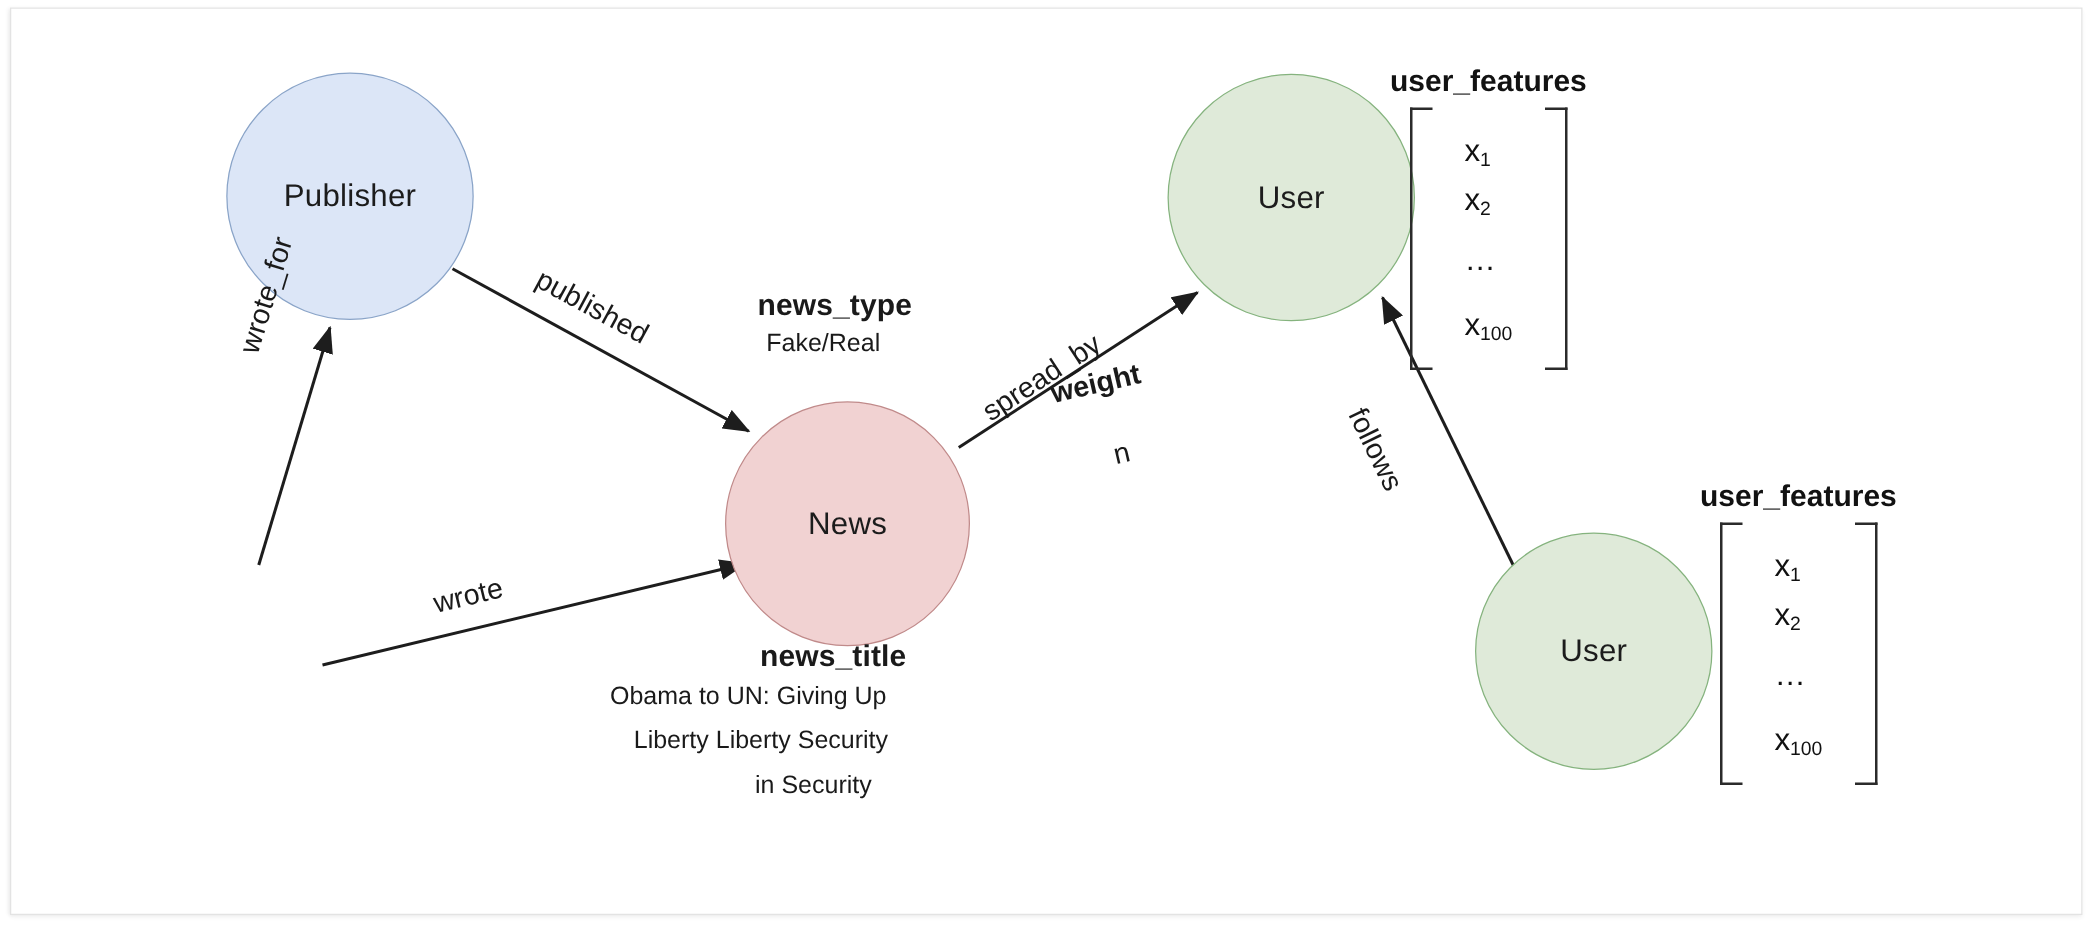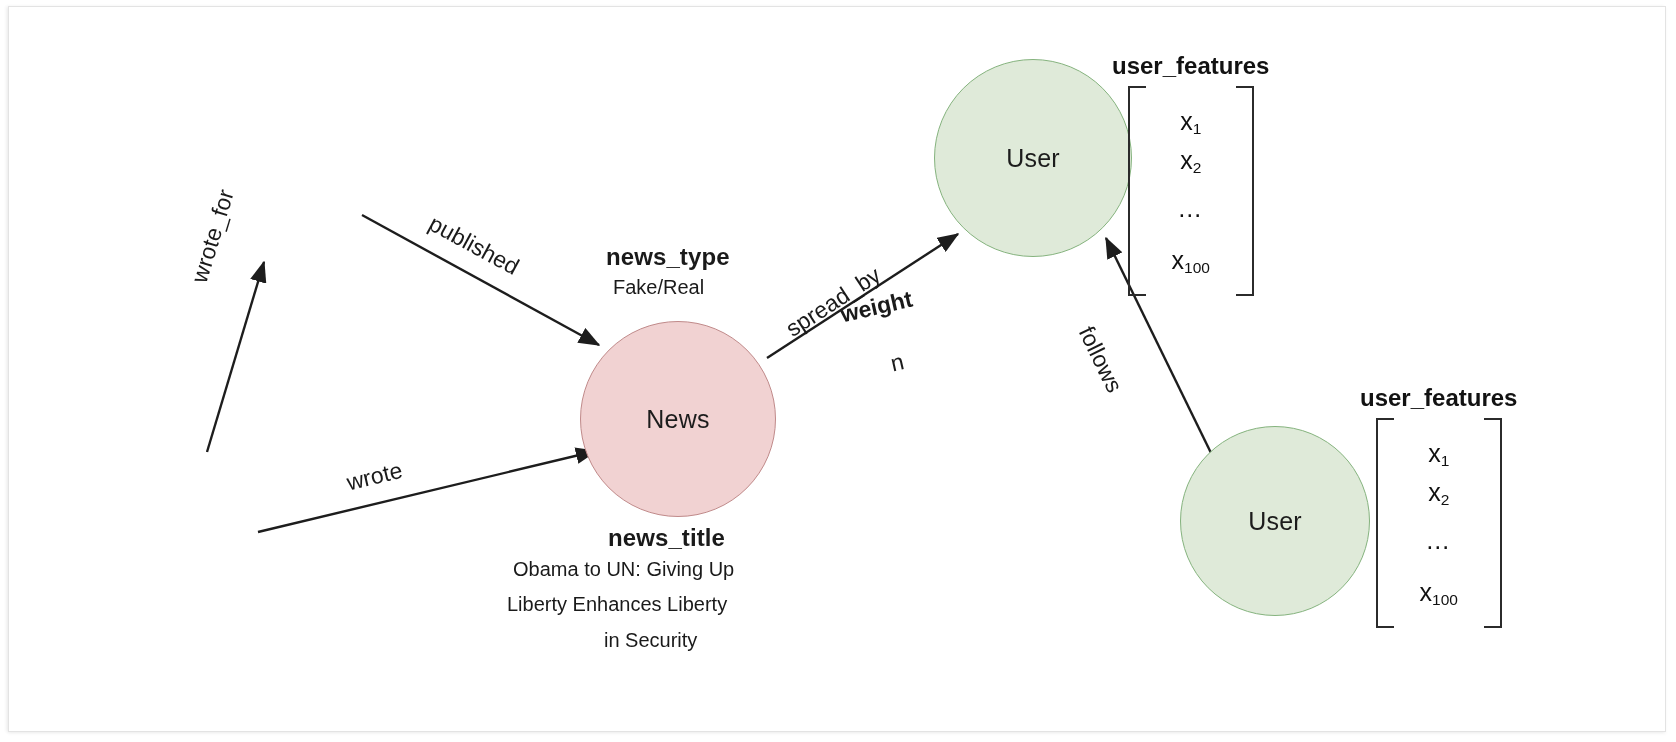--- a/index.html
+++ b/index.html
@@ -46,21 +46,20 @@
   .node-label {
     font-size: 25px;
     color: #1c1c1c;
     letter-spacing: 0.2px;
     white-space: nowrap;
   }
   .txt {
     position: absolute;
     color: #1a1a1a;
     white-space: nowrap;
-    margin-top: 12px;
   }
   .attr-key {
     font-size: 24px;
     font-weight: bold;
     letter-spacing: 0.1px;
   }
   .attr-val {
     font-size: 20px;
     font-weight: normal;
   }
@@ -94,21 +93,21 @@
     width: 16px;
     align-self: stretch;
     border-top: 2.5px solid #2b2b2b;
     border-bottom: 2.5px solid #2b2b2b;
   }
   .bracket.left { border-left: 2.5px solid #2b2b2b; }
   .bracket.right { border-right: 2.5px solid #2b2b2b; }
   .matrix-rows {
     display: flex;
     flex-direction: column;
-    align-items: center;
+    align-items: flex-start;
     justify-content: center;
     padding: 16px 26px;
   }
   .matrix-rows .row {
     font-size: 25px;
     color: #111;
     line-height: 1.0;
     padding: 7px 0;
     white-space: nowrap;
   }
@@ -138,20 +137,24 @@
 
     <line x1="362" y1="215" x2="599" y2="345" stroke="#1d1d1d" stroke-width="2.4" marker-end="url(#arrowhead)"></line>
 
     <line x1="258" y1="532" x2="596" y2="451" stroke="#1d1d1d" stroke-width="2.4" marker-end="url(#arrowhead)"></line>
 
     <line x1="767" y1="358" x2="958" y2="234" stroke="#1d1d1d" stroke-width="2.4" marker-end="url(#arrowhead)"></line>
 
     <line x1="1212" y1="455" x2="1106" y2="238" stroke="#1d1d1d" stroke-width="2.4" marker-end="url(#arrowhead)"></line>
   </svg>
 
+  <div class="node" style="left:181px; top:58px; width:198px; height:198px;
+              background:#dce6f7; border:1.6px solid #8aa4c8;">
+    <span class="node-label">Publisher</span>
+  </div>
 
 
   <div class="node" style="left:580px; top:321px; width:196px; height:196px;
               background:#f1d2d2; border:1.6px solid #c08a8a;">
     <span class="node-label">News</span>
   </div>
 
   <div class="node" style="left:934px; top:59px; width:198px; height:198px;
               background:#dfead9; border:1.6px solid #85b37e;">
     <span class="node-label">User</span>
@@ -172,22 +175,22 @@
 
   <div class="edge-label" style="left:1097px; top:322px; transform: rotate(64deg);">follows</div>
 
   <div class="edge-label bold" style="left:838px; top:302px; transform: rotate(-13deg);">weight</div>
   <div class="edge-label" style="left:888px; top:351px; transform: rotate(-13deg);">n</div>
 
   <div class="txt attr-key" style="left:606px; top:231px;">news_type</div>
   <div class="txt attr-val" style="left:613px; top:264px;">Fake/Real</div>
 
   <div class="txt attr-key" style="left:608px; top:512px;text-align:right;">news_title</div>
-  <div class="txt attr-val" style="left:513px; top:546px;">Obama to UN: Giving Up</div>
-  <div class="txt attr-val" style="left:507px; top:581px;">Liberty Enhances Liberty</div>
+  <div class="txt attr-val" style="left:488px; top:546px;">Obama to UN: Giving Up</div>
+  <div class="txt attr-val" style="left:507px; top:581px;">Liberty Liberty Security</div>
   <div class="txt attr-val" style="left:604px; top:617px;">in Security</div>
 
   <div class="matrix-block" style="left:1112px; top:26px;">
     <div class="matrix-title">user_features</div>
     <div class="matrix-body">
       <div class="bracket left"></div>
       <div class="matrix-rows">
         <div class="row">x<sub>1</sub></div>
         <div class="row">x<sub>2</sub></div>
         <div class="row gap">…</div>

